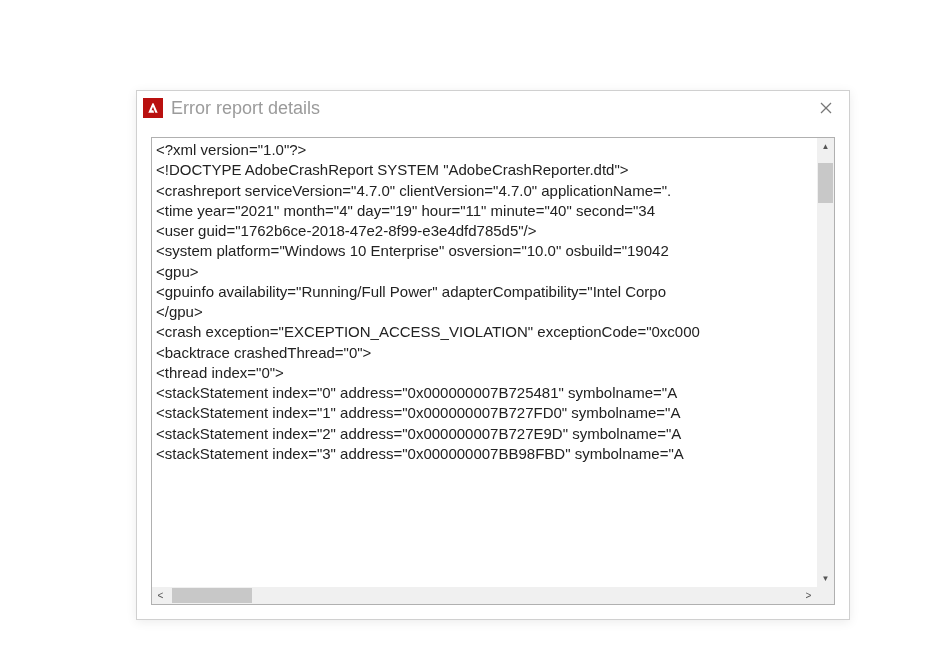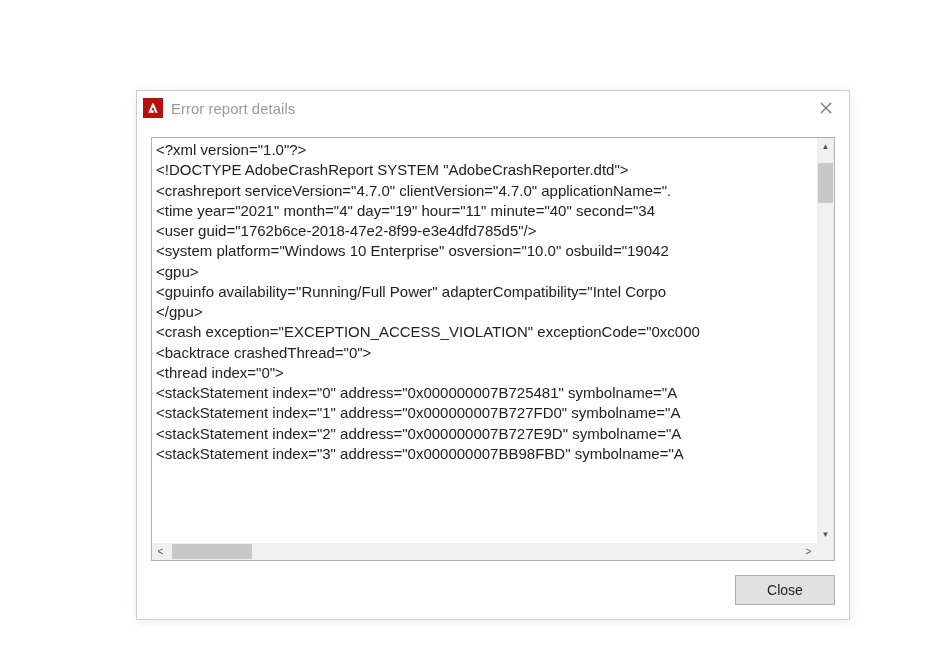--- a/index.html
+++ b/index.html
@@ -39,21 +39,21 @@
       display: flex;
       align-items: center;
       justify-content: center;
       margin-right: 8px;
       flex-shrink: 0;
     }
     .app-icon svg { width: 14px; height: 14px; }
     .title {
       flex: 1;
       color: #9b9b9b;
-      font-size: 15px;
+      font-size: 18px;
       font-weight: 400;
     }
     .close-btn {
       width: 46px;
       height: 34px;
       display: flex;
       align-items: center;
       justify-content: center;
       cursor: pointer;
     }
@@ -211,18 +211,15 @@
         </div>
       </div>
       <div class="hscroll">
         <div class="hscroll-arrow left">&lt;</div>
         <div class="hscroll-thumb"></div>
         <div class="hscroll-arrow right">&gt;</div>
         <div class="hscroll-corner"></div>
       </div>
     </div>
 
-    <div class="button-row">
-      <button class="close-button">Close</button>
-    </div>
   </div>
 
 </div>
 
 </body></html>

